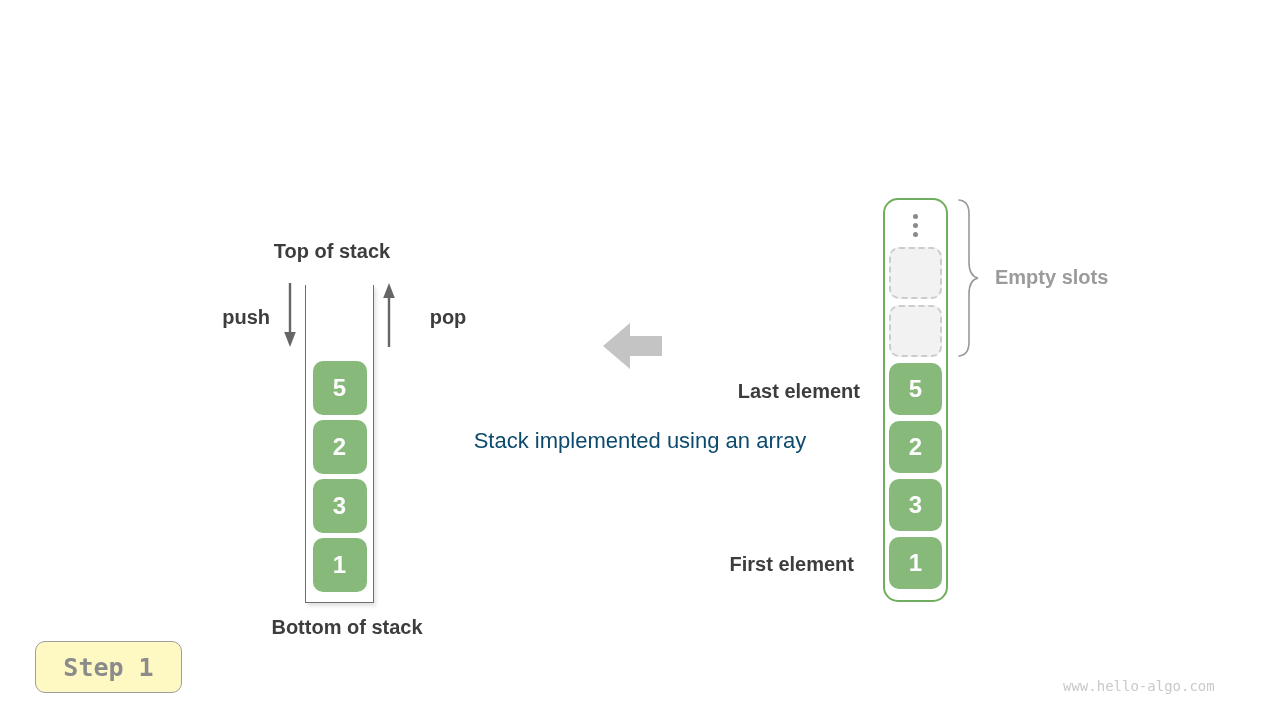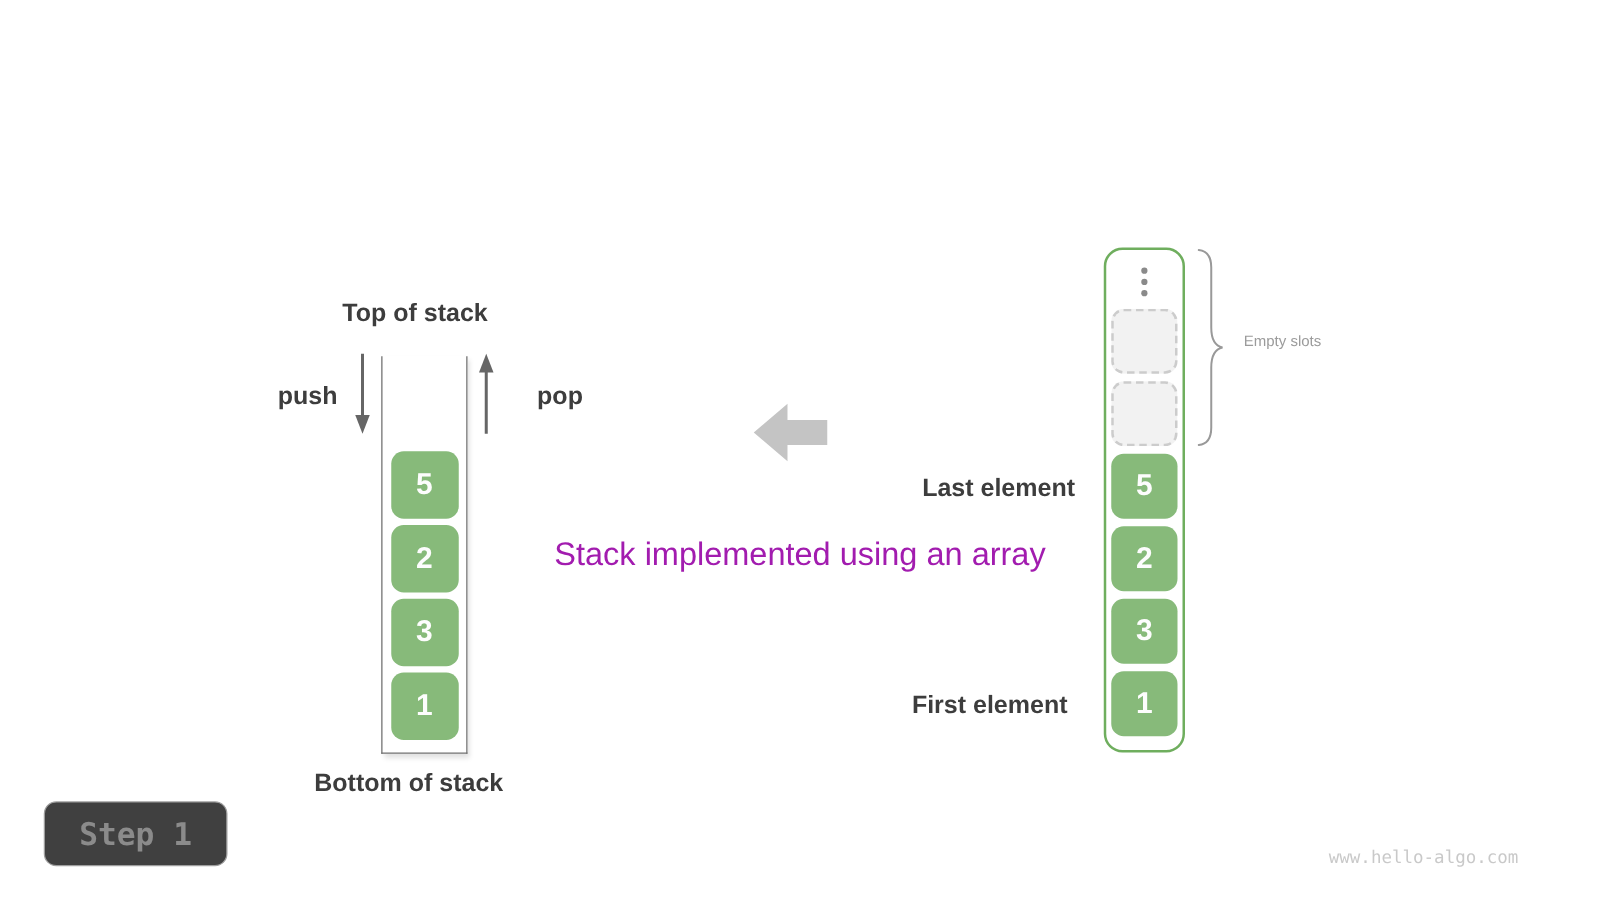--- a/index.html
+++ b/index.html
@@ -2,22 +2,22 @@
 <html><head>
 <meta charset="utf-8">
 <style>
   html,body{margin:0;padding:0;background:#ffffff;}
   .canvas{
     position:relative;width:1264px;height:720px;background:#ffffff;overflow:hidden;
     font-family:"Liberation Sans", sans-serif;
   }
   .abs{position:absolute;}
   .lbl-dark{color:#3d3d3d;font-weight:bold;font-size:20px;}
-  .lbl-gray{color:#9b9b9b;font-weight:normal;font-size:12px;}
-  .caption{color:#a21caf;font-size:26px;font-weight:normal;}
+  .lbl-gray{color:#9b9b9b;font-weight:bold;font-size:20px;}
+  .caption{color:#0c4a6e;font-size:22px;font-weight:normal;}
   .center-text{text-align:center;}
   .right-text{text-align:right;}
 
   
   .stack-box{
     left:305px;top:285px;width:69px;height:318px;box-sizing:border-box;
     border-left:1.5px solid #6e6e6e;border-right:1.5px solid #6e6e6e;border-bottom:1.5px solid #6e6e6e;
     box-shadow:2px 3px 4px rgba(0,0,0,0.12);
     display:flex;flex-direction:column;justify-content:flex-end;align-items:center;
     gap:5px;padding-bottom:10px;
@@ -38,21 +38,21 @@
   .array-box .cell{width:53px;height:52px;}
   .slot{
     width:53px;height:52px;box-sizing:border-box;border-radius:10px;
     background:#f2f2f2;border:2px dashed #cccccc;flex:0 0 auto;
   }
   .dots{display:flex;flex-direction:column;gap:4px;align-items:center;margin:4px 0 4px 0;}
   .dots i{width:5px;height:5px;border-radius:50%;background:#8a8a8a;display:block;}
 
   .step-badge{
     left:35px;top:641px;width:147px;height:52px;box-sizing:border-box;
-    background:#404040;border:1px solid #9e9e9e;border-radius:10px;
+    background:#fef9c3;border:1px solid #9e9e9e;border-radius:10px;
     display:flex;align-items:center;justify-content:center;
     font-family:"DejaVu Sans Mono", monospace;font-weight:bold;font-size:25px;color:#8b8b8b;
   }
   .watermark{
     left:1063px;top:678px;width:185px;text-align:left;
     font-family:"DejaVu Sans Mono", monospace;font-size:14px;color:#c9c9c9;
   }
   svg{display:block;}
 </style>
 </head>
@@ -80,21 +80,21 @@
 
   <div class="abs lbl-dark" style="left:413px;top:306px;width:70px;text-align:center;">pop</div>
 
   <div class="abs stack-box">
     <div class="cell">5</div>
     <div class="cell">2</div>
     <div class="cell">3</div>
     <div class="cell">1</div>
   </div>
 
-  <div class="abs lbl-dark center-text" style="left:232px;top:616px;width:190px;">Bottom of stack</div>
+  <div class="abs lbl-dark center-text" style="left:252px;top:616px;width:190px;">Bottom of stack</div>
 
   <span class="abs" style="left:602px;top:321px;">
     <svg width="60" height="50" viewBox="0 0 60 50">
       <polygon points="60,15 28,15 28,2 1,25 28,48 28,35 60,35" fill="#c4c4c4"></polygon>
     </svg>
   </span>
 
   <div class="abs caption center-text" style="left:420px;top:428px;width:440px;">Stack implemented using an array</div>
 
   <div class="abs array-box">

